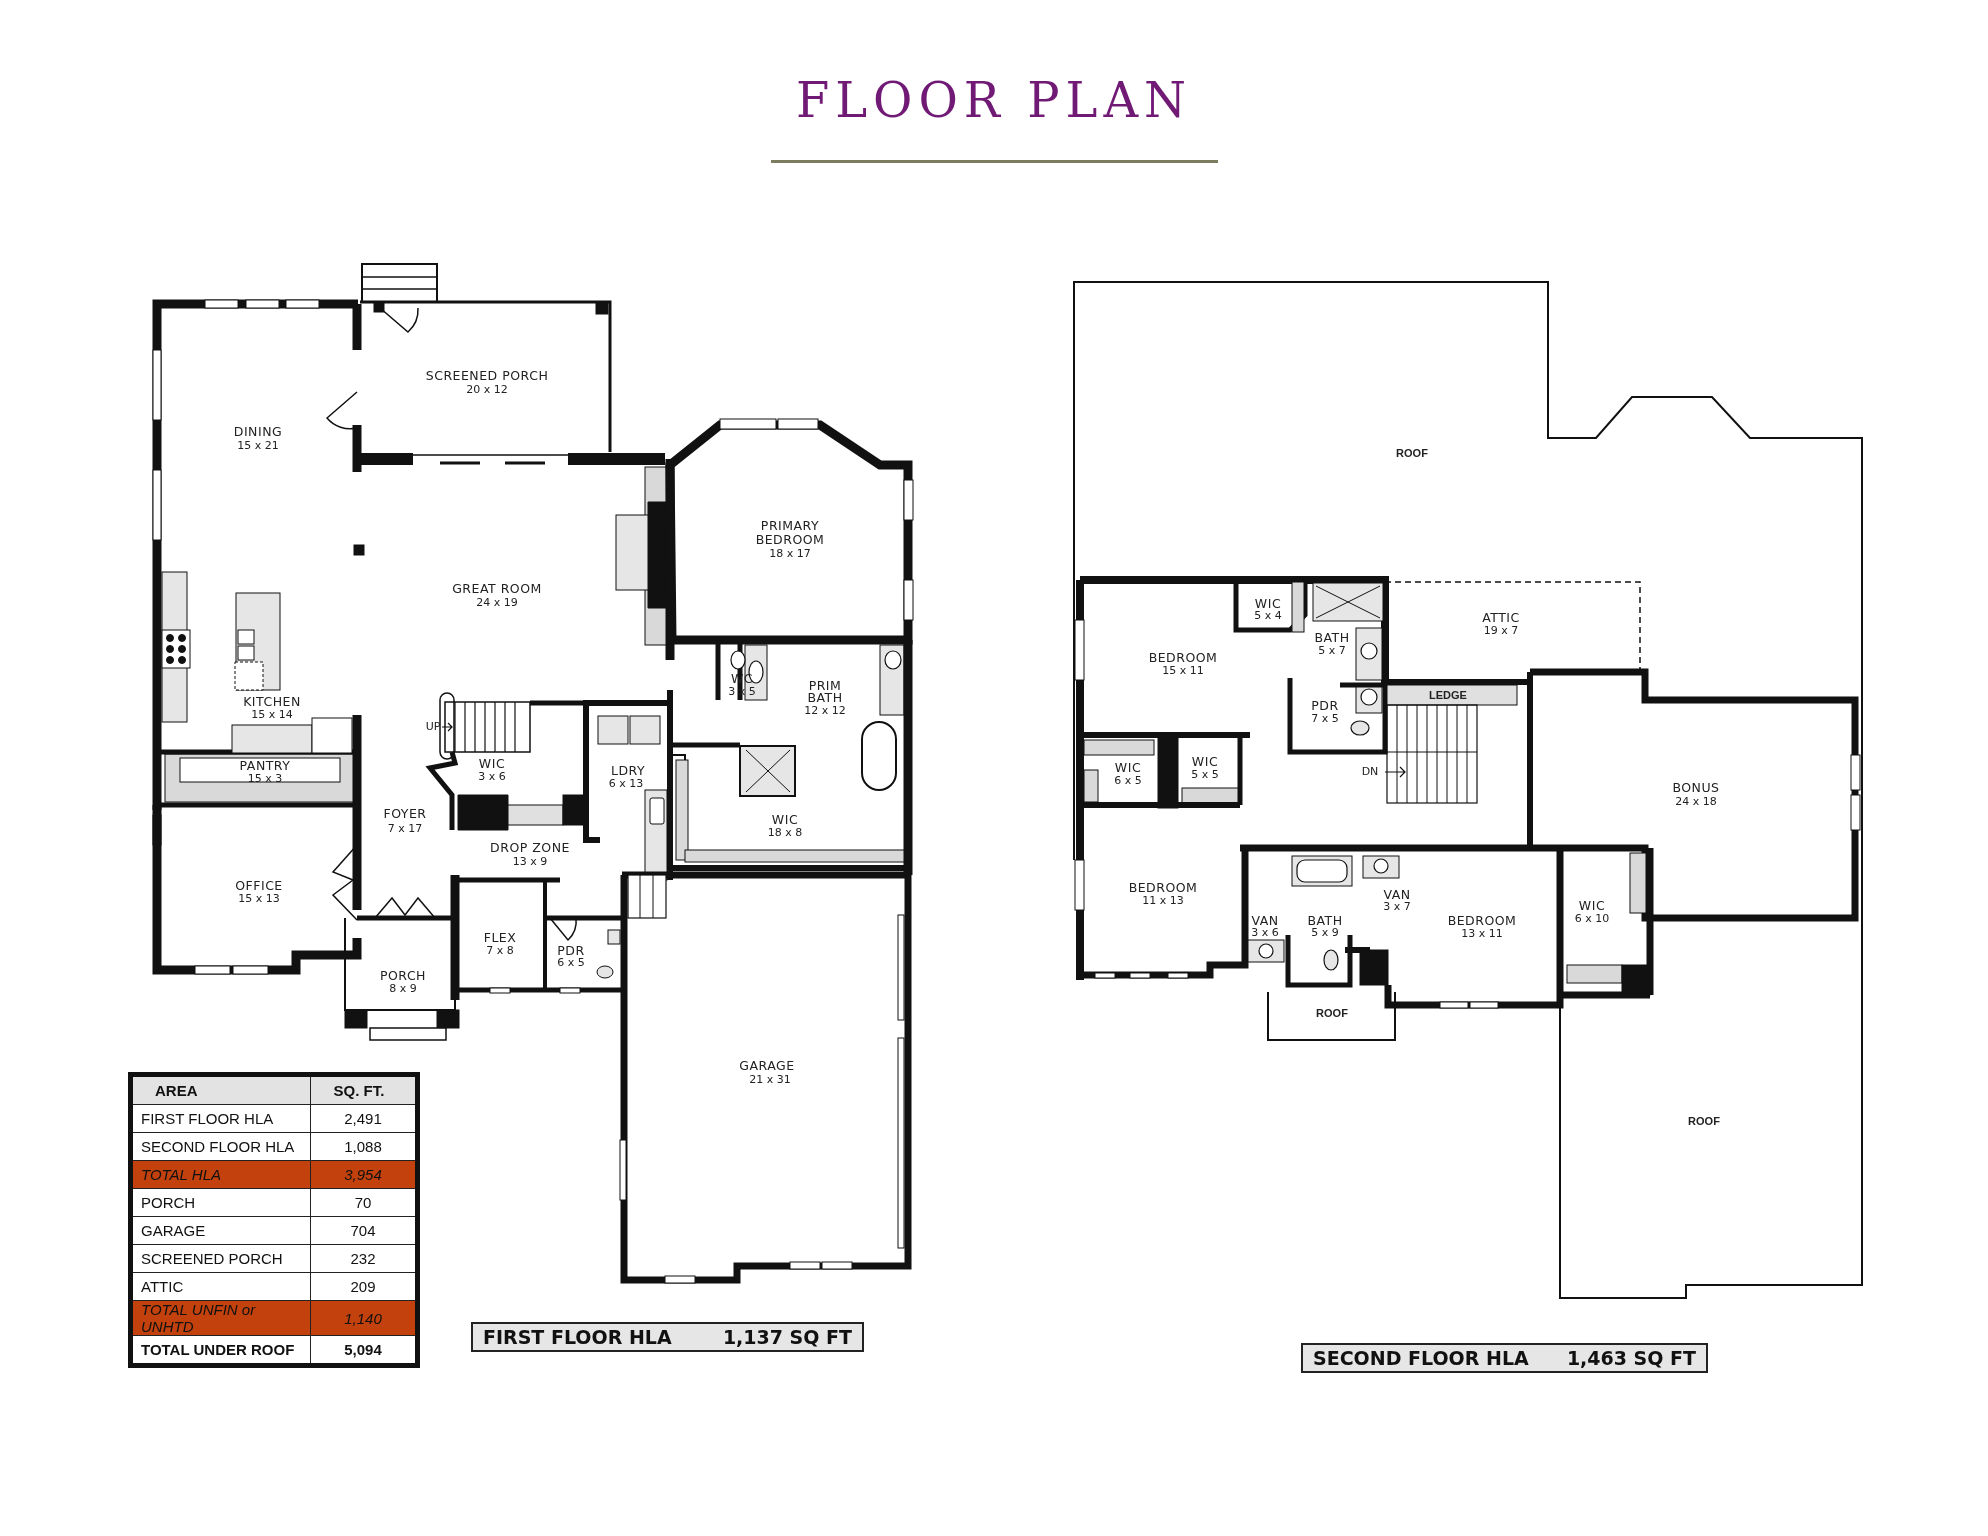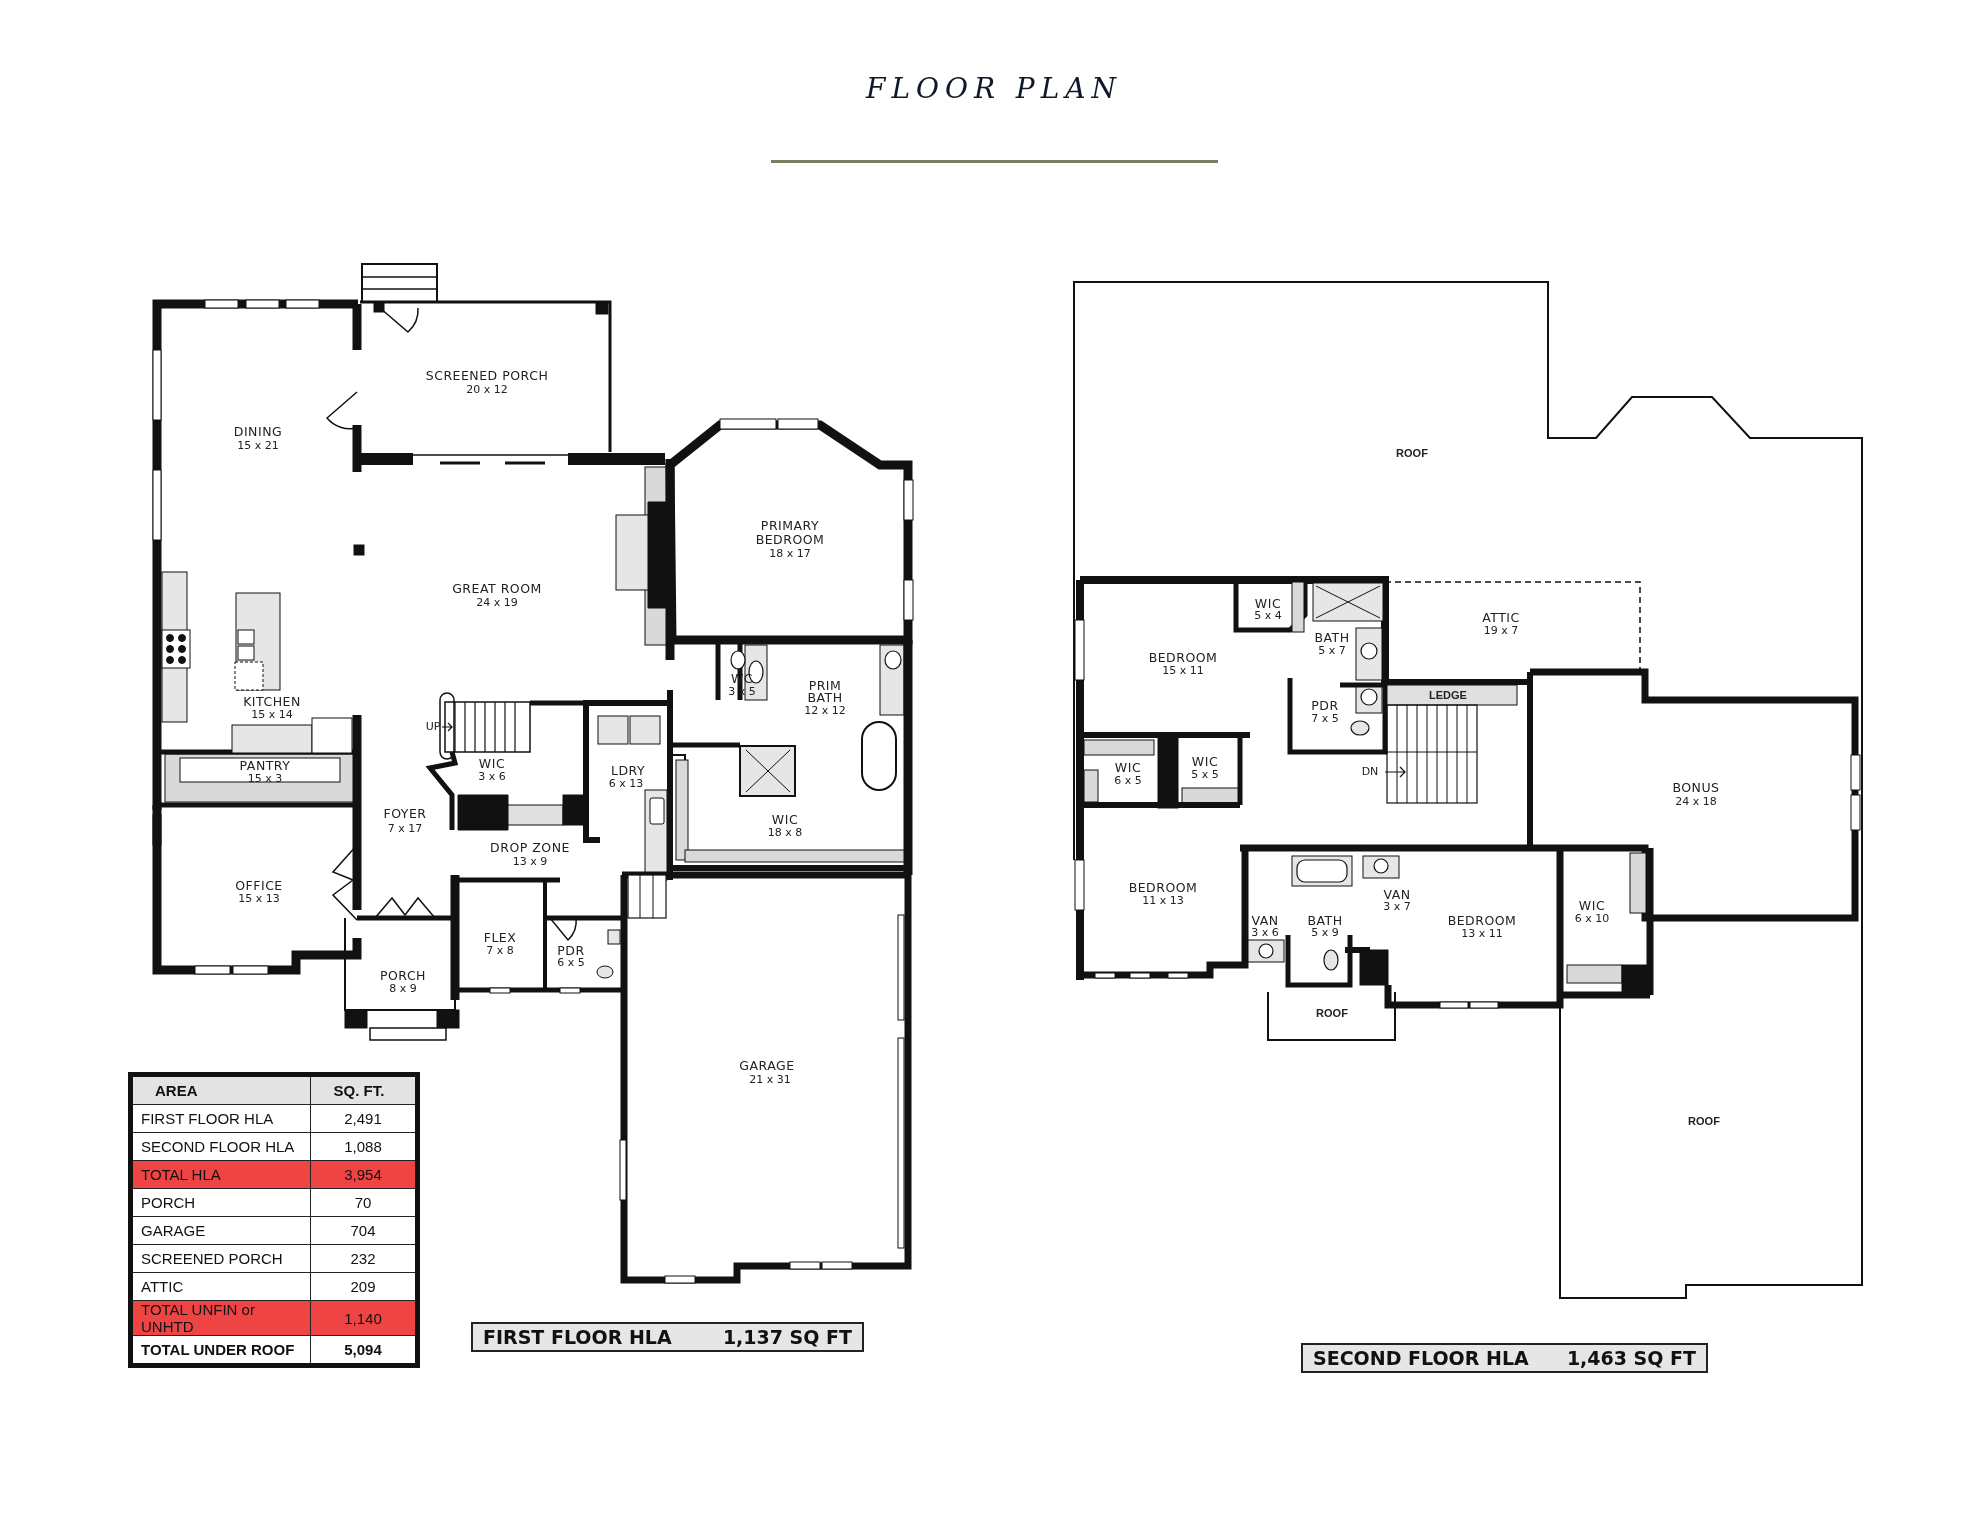--- a/index.html
+++ b/index.html
@@ -1,28 +1,28 @@
 <!DOCTYPE html>
 <html><head>
 <meta charset="utf-8">
 <style>
   html, body { margin:0; padding:0; background:#ffffff; }
   body { width:1988px; height:1536px; position:relative; overflow:hidden; font-family:"Liberation Sans", sans-serif; }
-  .title { position:absolute; left:0; top:72px; width:1988px; text-align:center; font-family:"DejaVu Serif", serif; font-size:28px; letter-spacing:6px; color:#0f172a;font-style:italic; }
+  .title { position:absolute; left:0; top:72px; width:1988px; text-align:center; font-family:"DejaVu Serif", serif; font-size:48px; letter-spacing:6px; color:#701a75; }
   .title-rule { position:absolute; left:771px; top:160px; width:447px; height:3px; background:#7b7d5e; }
   svg.plan { position:absolute; left:0; top:0; }
   .room-label { font-family:"DejaVu Sans", sans-serif; font-size:12.5px; fill:#222; text-anchor:middle; letter-spacing:0.5px; }
   .room-dim { font-family:"DejaVu Sans", sans-serif; font-size:11px; fill:#222; text-anchor:middle; }
   .roof-label { font-family:"Liberation Sans", sans-serif; font-size:11px; font-weight:bold; fill:#222; text-anchor:middle; }
   .area-table { position:absolute; left:128px; top:1072px; width:292px; border:5px solid #111; border-collapse:collapse; box-sizing:border-box; font-size:15px; color:#111; }
   .area-table td, .area-table th { border:1.5px solid #222; height:27px; padding:0 8px; }
   .area-table th { background:#e3e3e3; font-weight:bold; text-align:left; padding-left:22px; }
   .area-table th.col2 { text-align:center; padding-left:0; }
   .area-table td.val { text-align:center; width:88px; }
-  .area-table tr.shade td { background:#ef4444; }
+  .area-table tr.shade td { background:#c2410c;font-style:italic; }
   .area-table tr.bold td { font-weight:bold; }
   .hla-bar { position:absolute; height:30px; background:#e6e6e6; border:2px solid #222; box-sizing:border-box; display:flex; justify-content:space-between; align-items:center; padding:0 10px; font-family:"DejaVu Sans", sans-serif; font-weight:bold; font-size:19px; color:#111; }
 </style>
 </head>
 <body>
 
 <div class="title">FLOOR PLAN</div>
 <div class="title-rule"></div>
 
 <svg class="plan" width="1988" height="1536" viewBox="0 0 1988 1536" xmlns="http://www.w3.org/2000/svg">

